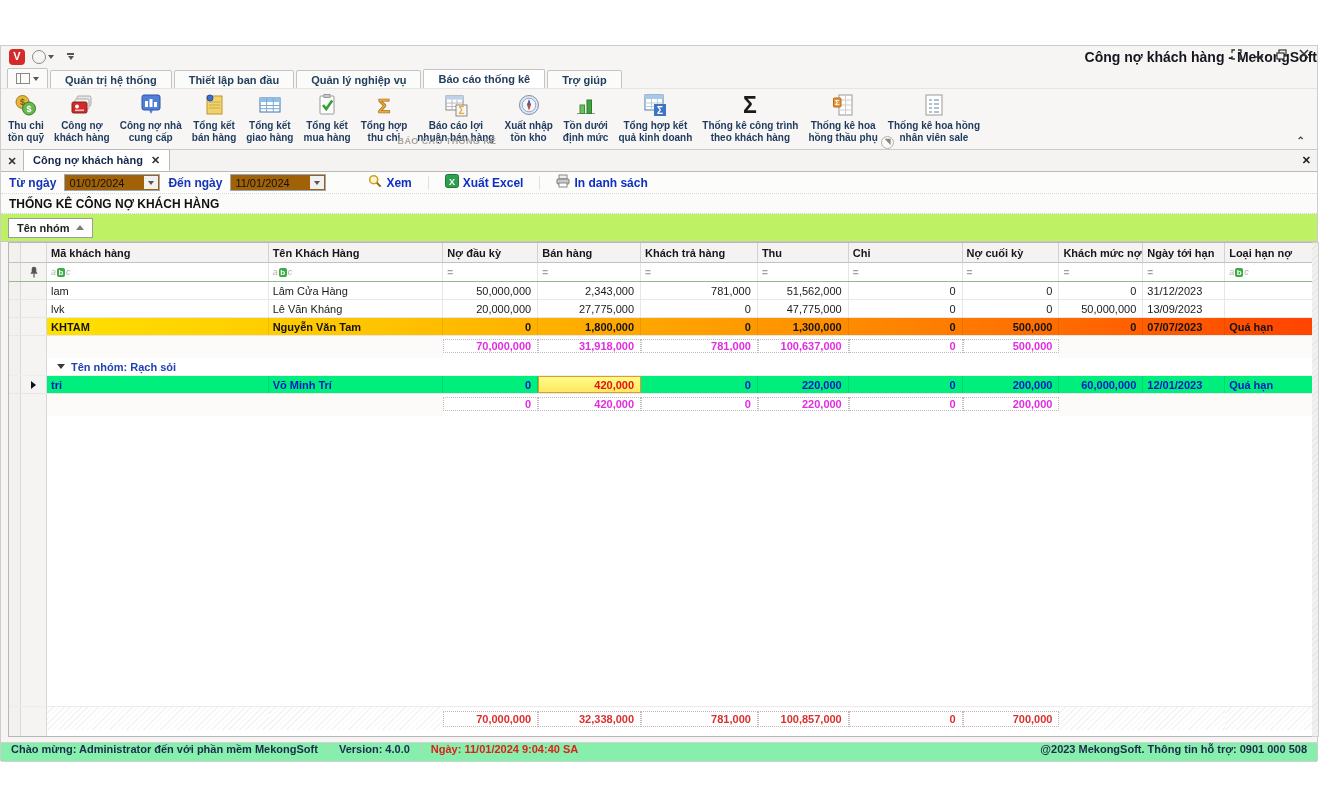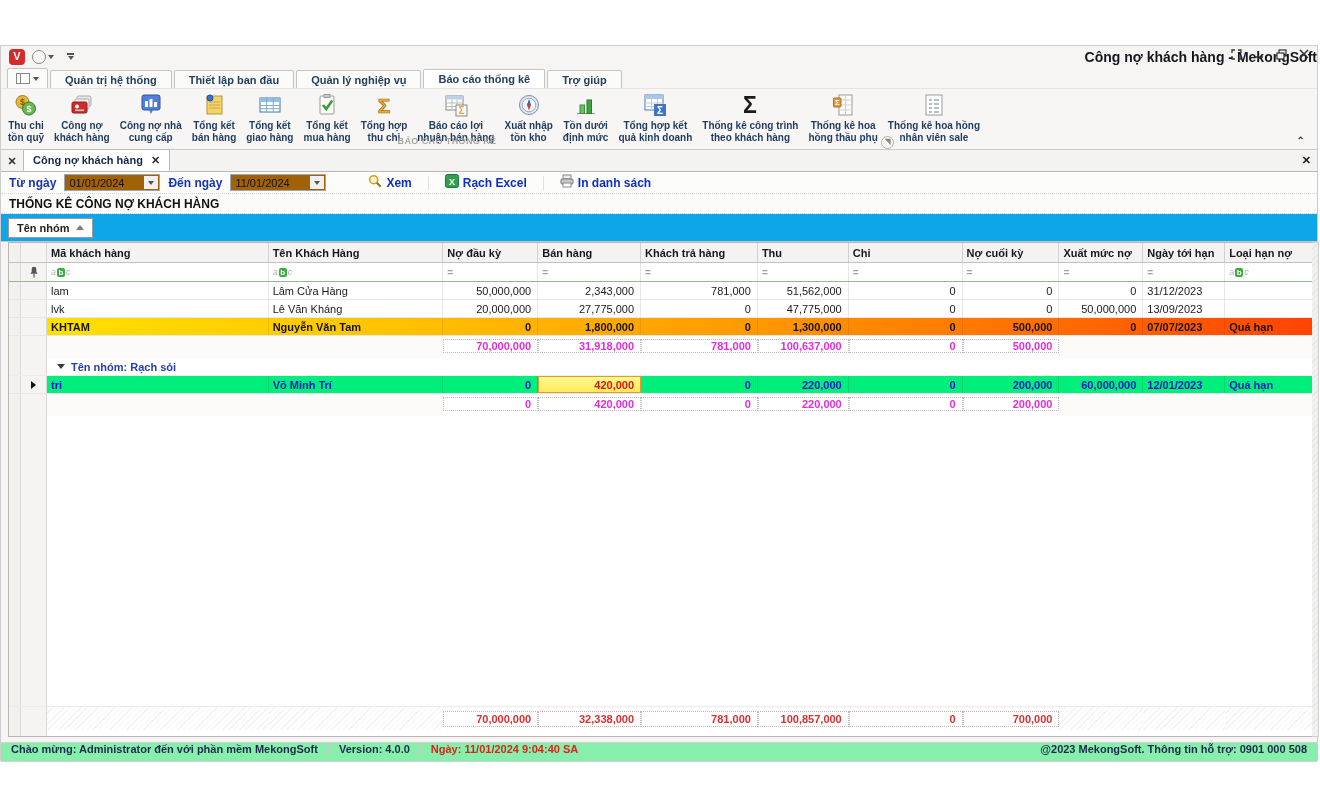--- a/index.html
+++ b/index.html
@@ -50,21 +50,21 @@
   
   .filterbar{position:absolute;left:0;top:126px;width:100%;height:22px;background:#fcfcfb;display:flex;align-items:center;gap:8px;padding-left:8px;box-sizing:border-box;border-bottom:1px dotted #d8d8d8;}
   .flabel{font-size:12px;font-weight:bold;color:#1634b5;}
   .dateinput{width:96px;height:17px;border:1px solid #9aa8b8;background:#a16207;display:flex;align-items:center;font-size:11px;color:#111;padding-left:4px;box-sizing:border-box;position:relative;}
   .dateinput .db{position:absolute;right:1px;top:1px;bottom:1px;width:14px;display:flex;align-items:center;justify-content:center;background:#f2f1ef;}
   .fbtn{display:flex;align-items:center;gap:4px;font-size:12px;font-weight:bold;color:#0d2fc4;padding:0 8px;}
   .fsep{width:1px;height:14px;background:#e0e0e0;}
 
   
   .secttitle{position:absolute;left:0;top:148px;width:100%;height:20px;background:#fbfbfa;display:flex;align-items:center;padding-left:8px;box-sizing:border-box;font-size:12px;font-weight:bold;color:#111;border-bottom:1px dotted #d4d4d4;}
-  .grouppanel{position:absolute;left:0;top:168px;width:100%;height:28px;background:#0ea5e9;border-bottom:1px solid #c6c6c6;box-sizing:border-box;display:flex;align-items:center;padding-left:7px;}
+  .grouppanel{position:absolute;left:0;top:168px;width:100%;height:28px;background:#bef264;border-bottom:1px solid #c6c6c6;box-sizing:border-box;display:flex;align-items:center;padding-left:7px;}
   .groupbtn{background:#fdfdfc;border:1px solid #9b9b9b;height:18px;display:flex;align-items:center;gap:6px;padding:0 8px;font-size:11px;font-weight:bold;color:#222;}
   .sort-asc{width:0;height:0;border-left:4px solid transparent;border-right:4px solid transparent;border-bottom:5px solid #7d7d7d;}
 
   
   .grid{position:absolute;left:7px;top:196px;width:1311px;height:495px;background:#fff;border:1px solid #b7b7b7;box-sizing:border-box;display:flex;flex-direction:column;}
   .grid-strip{position:absolute;left:1311px;top:196px;width:7px;height:495px;background:#f2f1ef;border:1px solid #cfcfcf;border-left:none;box-sizing:border-box;}
   .hatch{background-image:repeating-linear-gradient(135deg,rgba(90,85,75,0.07) 0 1px,transparent 1px 4px);}
   .grow{display:flex;flex-shrink:0;box-sizing:border-box;}
   .gcell{box-sizing:border-box;overflow:hidden;white-space:nowrap;display:flex;align-items:center;padding:0 4px;font-size:11px;color:#1a1a1a;}
   .gcell.r{justify-content:flex-end;padding-right:6px;}
@@ -366,21 +366,21 @@
             <line x1="8.8" y1="8.8" x2="12.6" y2="12.6" stroke="#8a6d1a" stroke-width="2"></line>
           </svg></span>
       <span>Xem</span>
     </span>
     <span class="fsep"></span>
     <span class="fbtn">
       <span><svg width="14" height="14" viewBox="0 0 14 14">
             <rect x="0.5" y="0.5" width="13" height="13" rx="2" fill="#2e9e4f" stroke="#1c7a38"></rect>
             <text x="7" y="10.5" font-size="9" fill="#fff" font-weight="bold" text-anchor="middle" font-family="Liberation Sans,sans-serif">X</text>
           </svg></span>
-      <span>Rạch Excel</span>
+      <span>Xuất Excel</span>
     </span>
     <span class="fsep"></span>
     <span class="fbtn">
       <span><svg width="14" height="14" viewBox="0 0 14 14">
             <rect x="3" y="1" width="8" height="4" fill="#eee" stroke="#888"></rect>
             <rect x="1" y="5" width="12" height="5" rx="1" fill="#c9c9c9" stroke="#777"></rect>
             <rect x="3" y="9" width="8" height="4" fill="#fff" stroke="#888"></rect>
           </svg></span>
       <span>In danh sách</span>
     </span>
@@ -400,21 +400,21 @@
         <div class="gutter hatch"></div>
         <div class="indic hatch"></div>
         <div class="gcell" style="width: 222px;">Mã khách hàng</div>
         <div class="gcell" style="width: 175px;">Tên Khách Hàng</div>
         <div class="gcell" style="width: 95px;">Nợ đầu kỳ</div>
         <div class="gcell" style="width: 103px;">Bán hàng</div>
         <div class="gcell" style="width: 117px;">Khách trả hàng</div>
         <div class="gcell" style="width: 91px;">Thu</div>
         <div class="gcell" style="width: 114px;">Chi</div>
         <div class="gcell" style="width: 97px;">Nợ cuối kỳ</div>
-        <div class="gcell" style="width: 84px;">Xuất mức nợ</div>
+        <div class="gcell" style="width: 84px;">Khách mức nợ</div>
         <div class="gcell" style="width: 82px;">Ngày tới hạn</div>
         <div class="gcell" style="width: 93px;">Loại hạn nợ</div>
       </div>
       <div class="grow frow">
         <div class="gutter hatch"></div>
         <div class="indic">
           <svg width="10" height="12" viewBox="0 0 10 12">
             <path d="M5 0.8 a2.3 2.3 0 0 1 2.3 2.3 L7.3 5.8 L8.6 7.8 L1.4 7.8 L2.7 5.8 L2.7 3.1 A2.3 2.3 0 0 1 5 0.8Z" fill="#555"></path>
             <line x1="5" y1="7.8" x2="5" y2="11.5" stroke="#555" stroke-width="1.2"></line>
           </svg>

